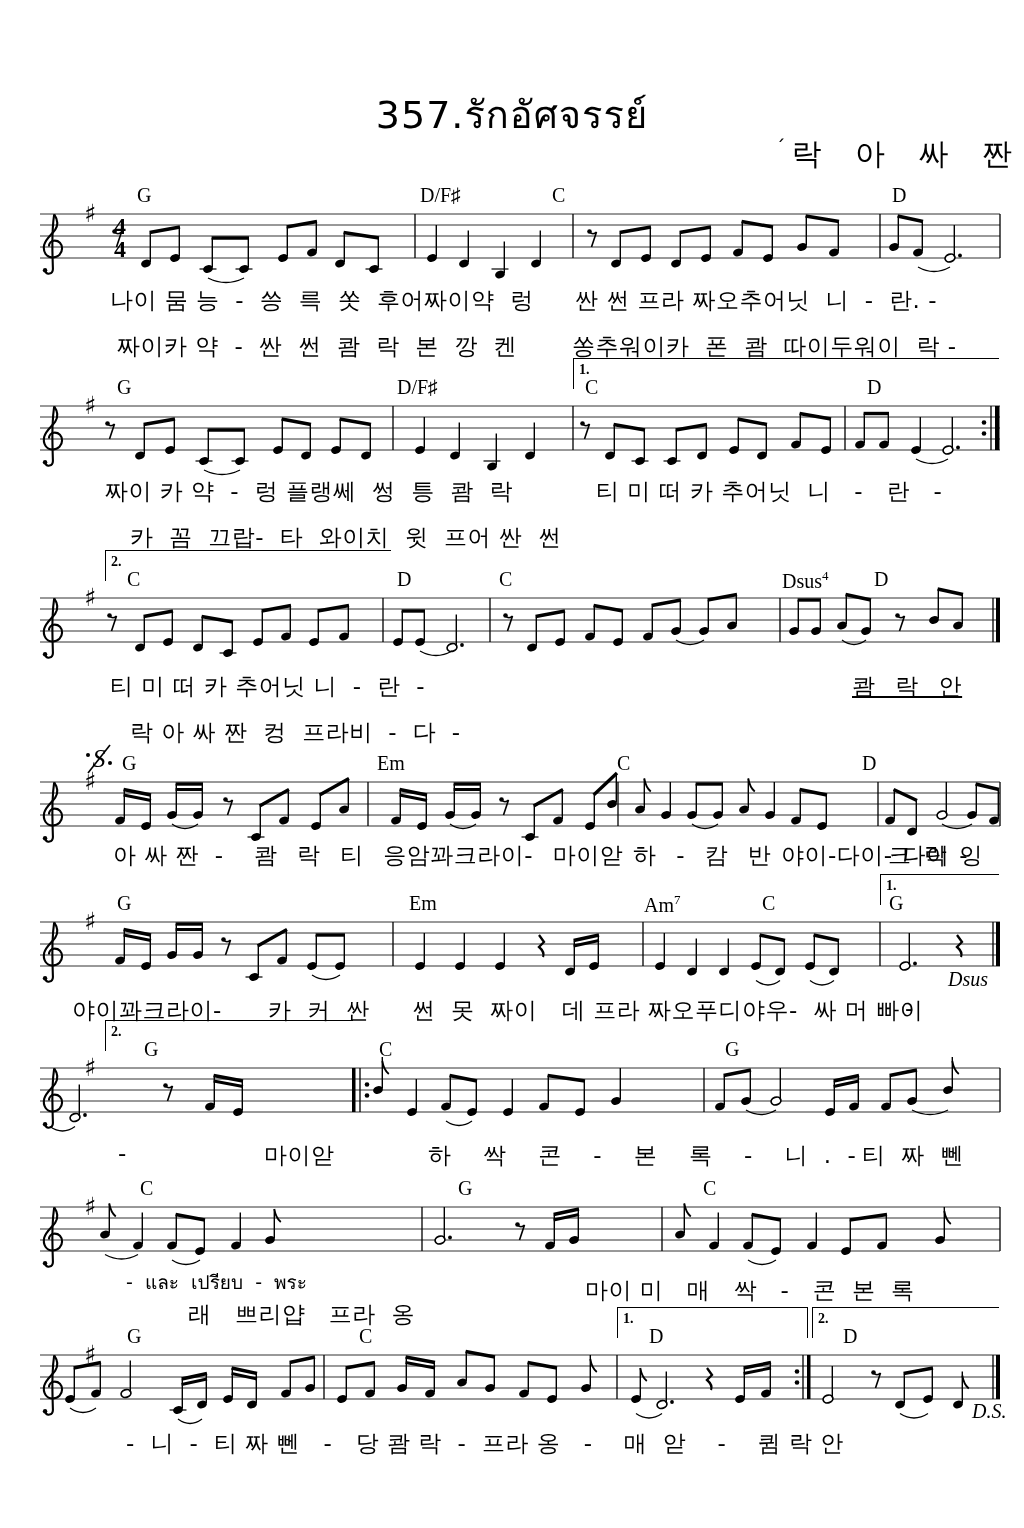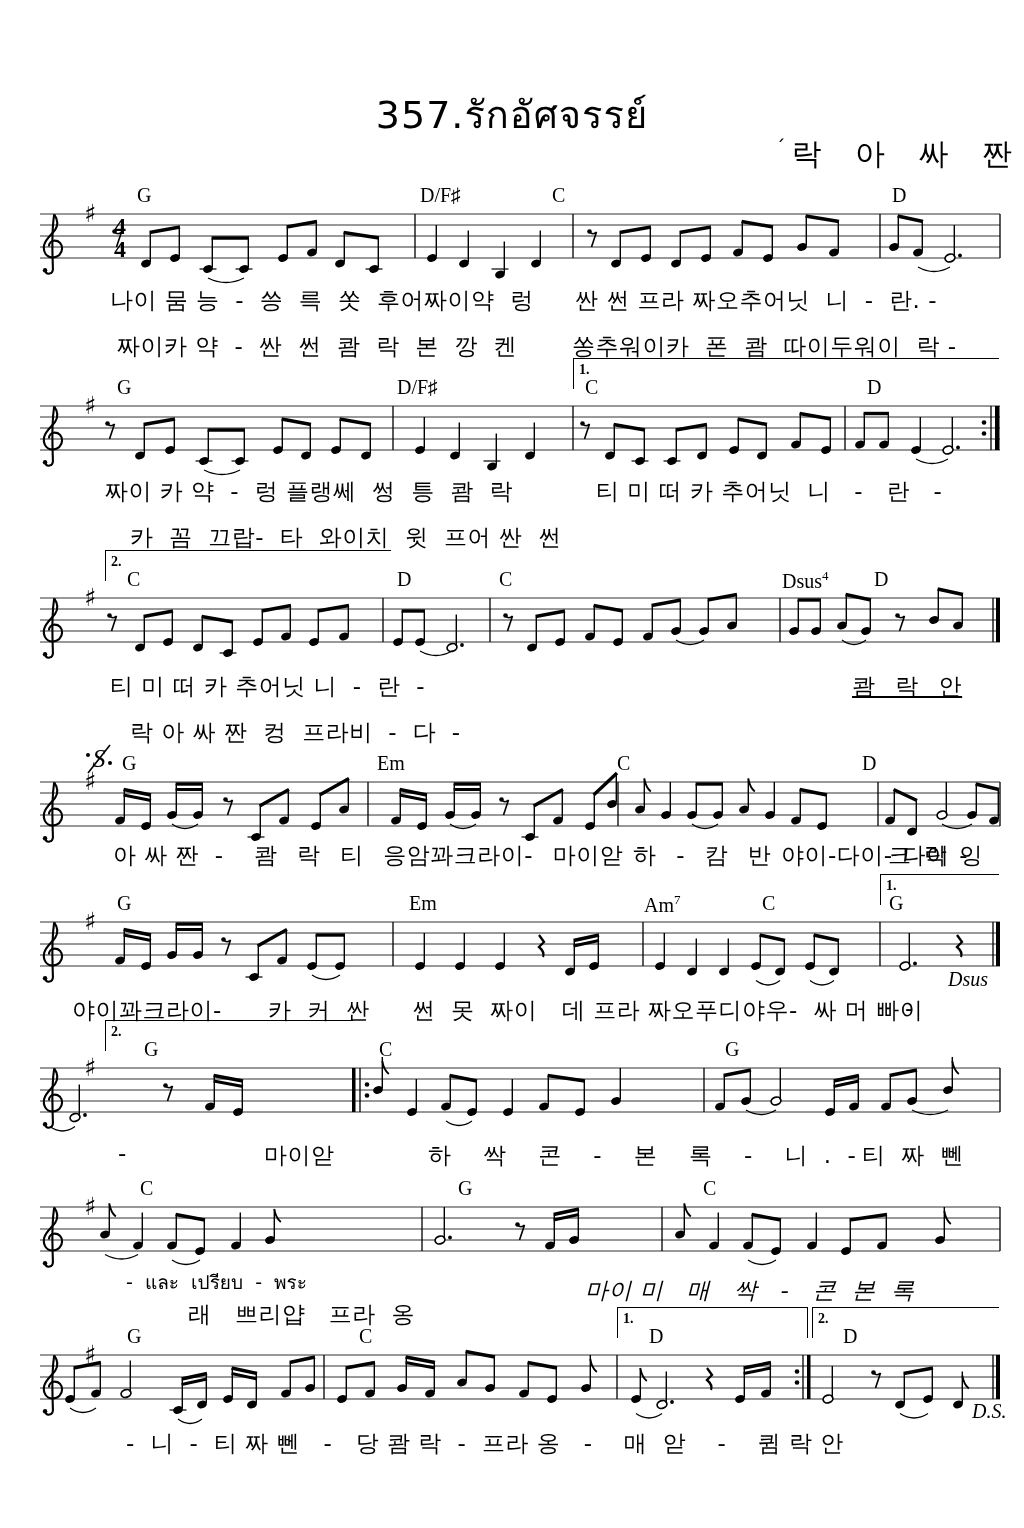--- a/index.html
+++ b/index.html
@@ -715,21 +715,21 @@
           <line x1="944.3" y1="97.5" x2="944.3" y2="66" stroke="#000" stroke-width="1.4"></line>
           <path d="M 944.3 70 q 1.5 9 6.5 13" fill="none" stroke="#000" stroke-width="1.8"></path>
           <path d="M 105 113.5 Q 121.5 122.5 138 113.5" fill="none" stroke="#000" stroke-width="1.3"></path>
           <path d="M 172 119 Q 186 128 200 119" fill="none" stroke="#000" stroke-width="1.3"></path>
           <path d="M 748 119 Q 762 128 776 119" fill="none" stroke="#000" stroke-width="1.3"></path>
         </svg>
         <div class="chord" style="left: 140px; top: 36px;"><span>C</span></div>
         <div class="chord" style="left: 458px; top: 36px;"><span>G</span></div>
         <div class="chord" style="left: 703px; top: 36px;"><span>C</span></div>
         <div class="lyric th" style="left: 126px; top: 126px;">-  และ  เปรียบ  -  พระ</div>
-        <div class="lyric" style="left: 585px; top: 134px; font-style: italic;">마이 미   매   싹   -   콘  본  록</div>
+        <div class="lyric" style="left: 585px; top: 134px;">마이 미   매   싹   -   콘  본  록</div>
         <div class="lyric" style="left: 188px; top: 158px;">래   쁘리얍   프라  옹</div>
       </div>
       <div class="system" style="top: 1289px;">
         <svg width="1024" height="160" class="staff-svg">
           <line x1="40" y1="66" x2="1000" y2="66" stroke="#333" stroke-width="1"></line>
           <line x1="40" y1="77" x2="1000" y2="77" stroke="#333" stroke-width="1"></line>
           <line x1="40" y1="88" x2="1000" y2="88" stroke="#333" stroke-width="1"></line>
           <line x1="40" y1="99" x2="1000" y2="99" stroke="#333" stroke-width="1"></line>
           <line x1="40" y1="110" x2="1000" y2="110" stroke="#333" stroke-width="1"></line>
           <g transform="translate(40,58) scale(1.05)">

